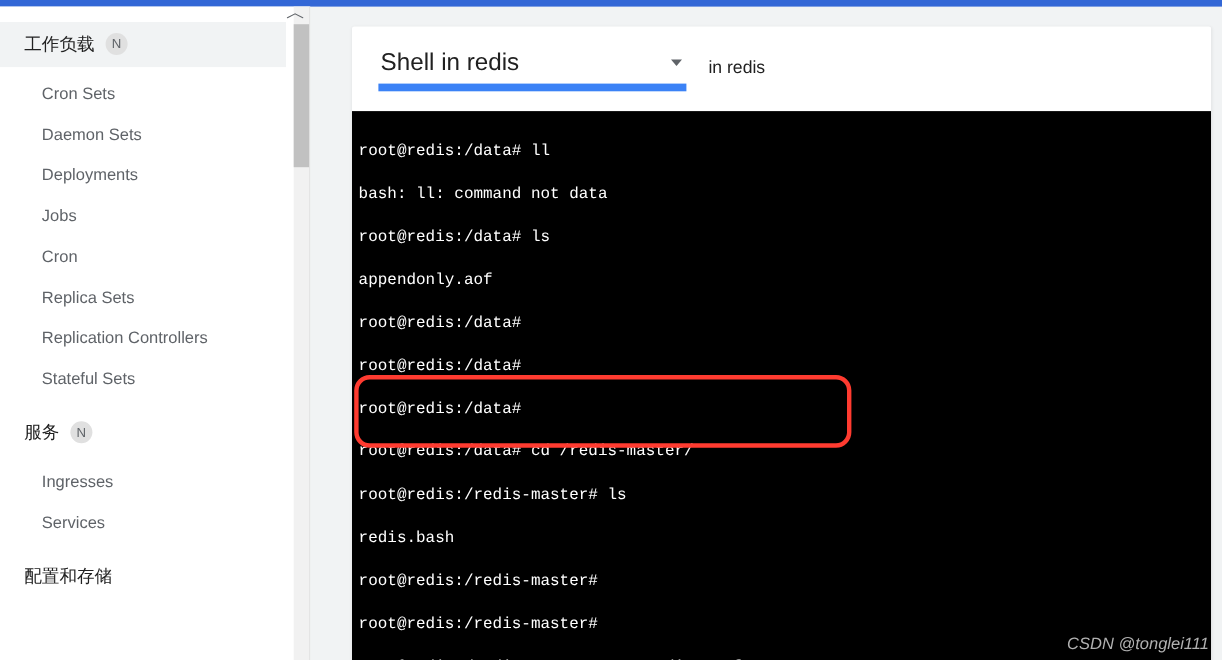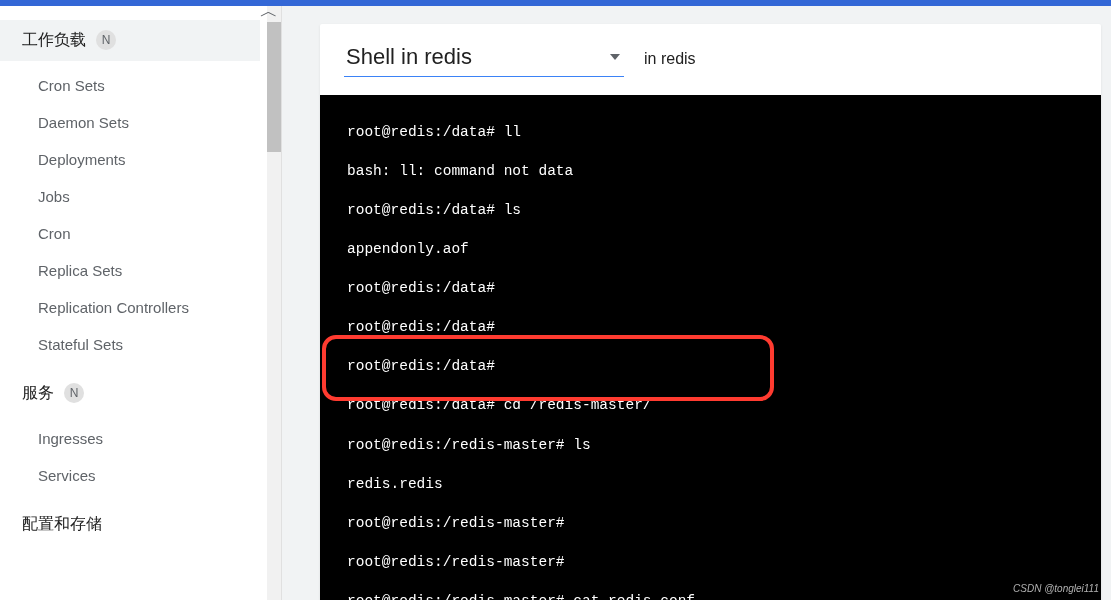--- a/index.html
+++ b/index.html
@@ -103,21 +103,21 @@
       align-items: center;
       padding: 16px 24px 18px 24px;
       gap: 20px;
     }
     .shell-select {
       display: flex;
       align-items: center;
       justify-content: space-between;
       font-size: 22px;
       color: #212121;
-      border-bottom: 1px solid #3b82f6;
+      border-bottom: 7px solid #3b82f6;
       padding: 4px 4px 6px 2px;
       min-width: 280px;
       cursor: pointer;
     }
     .caret {
       width: 0; height: 0;
       border-left: 5px solid transparent;
       border-right: 5px solid transparent;
       border-top: 6px solid #5f6368;
       margin-left: 20px;
@@ -130,37 +130,37 @@
       background: #000;
       color: #fff;
       font-family: "Courier New", monospace;
       font-size: 14.5px;
       line-height: 1.35;
       padding: 8px 6px 12px 6px;
       min-height: 390px;
       position: relative;
       white-space: pre;
     }
-    .term-line { white-space: pre; margin-left: 21px; }
+    .term-line { white-space: pre; }
     .highlight-box {
       position: absolute;
       border: 4px solid #ff3b30;
       border-radius: 14px;
       left: 2px;
       top: 240px;
       width: 452px;
       height: 66px;
       pointer-events: none;
     }
     .watermark {
       position: absolute;
       right: 12px;
       bottom: 6px;
       color: #b0b0b0;
-      font-size: 10px;
+      font-size: 15px;
       font-family: Arial, sans-serif;
       font-style: italic;
     }
   </style>
 </head>
 <body>
 
 <div class="topbar"></div>
 
 <div class="layout">
@@ -214,21 +214,21 @@
       <div class="terminal">
 <div class="term-line">root@redis:/data# ll</div>
 <div class="term-line">bash: ll: command not data</div>
 <div class="term-line">root@redis:/data# ls</div>
 <div class="term-line">appendonly.aof</div>
 <div class="term-line">root@redis:/data#</div>
 <div class="term-line">root@redis:/data#</div>
 <div class="term-line">root@redis:/data#</div>
 <div class="term-line">root@redis:/data# cd /redis-master/</div>
 <div class="term-line">root@redis:/redis-master# ls</div>
-<div class="term-line">redis.redis</div>
+<div class="term-line">redis.bash</div>
 <div class="term-line">root@redis:/redis-master#</div>
 <div class="term-line">root@redis:/redis-master#</div>
 <div class="term-line">root@redis:/redis-master# cat redis.conf</div>
 
 
 
 
 
 
         <div class="highlight-box"></div>

